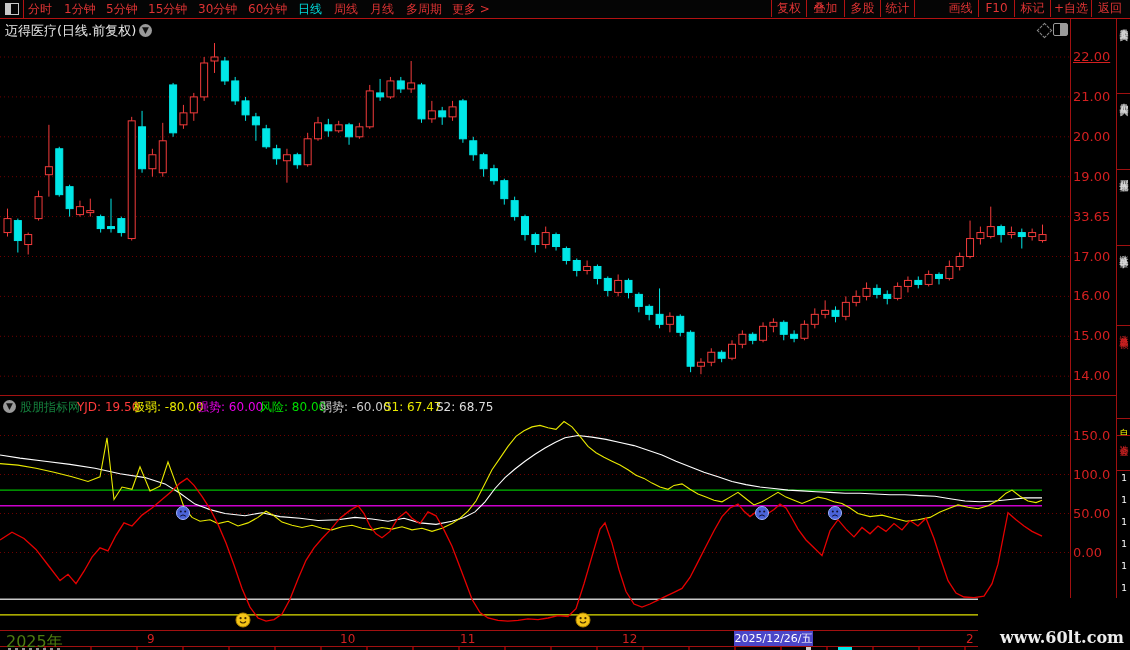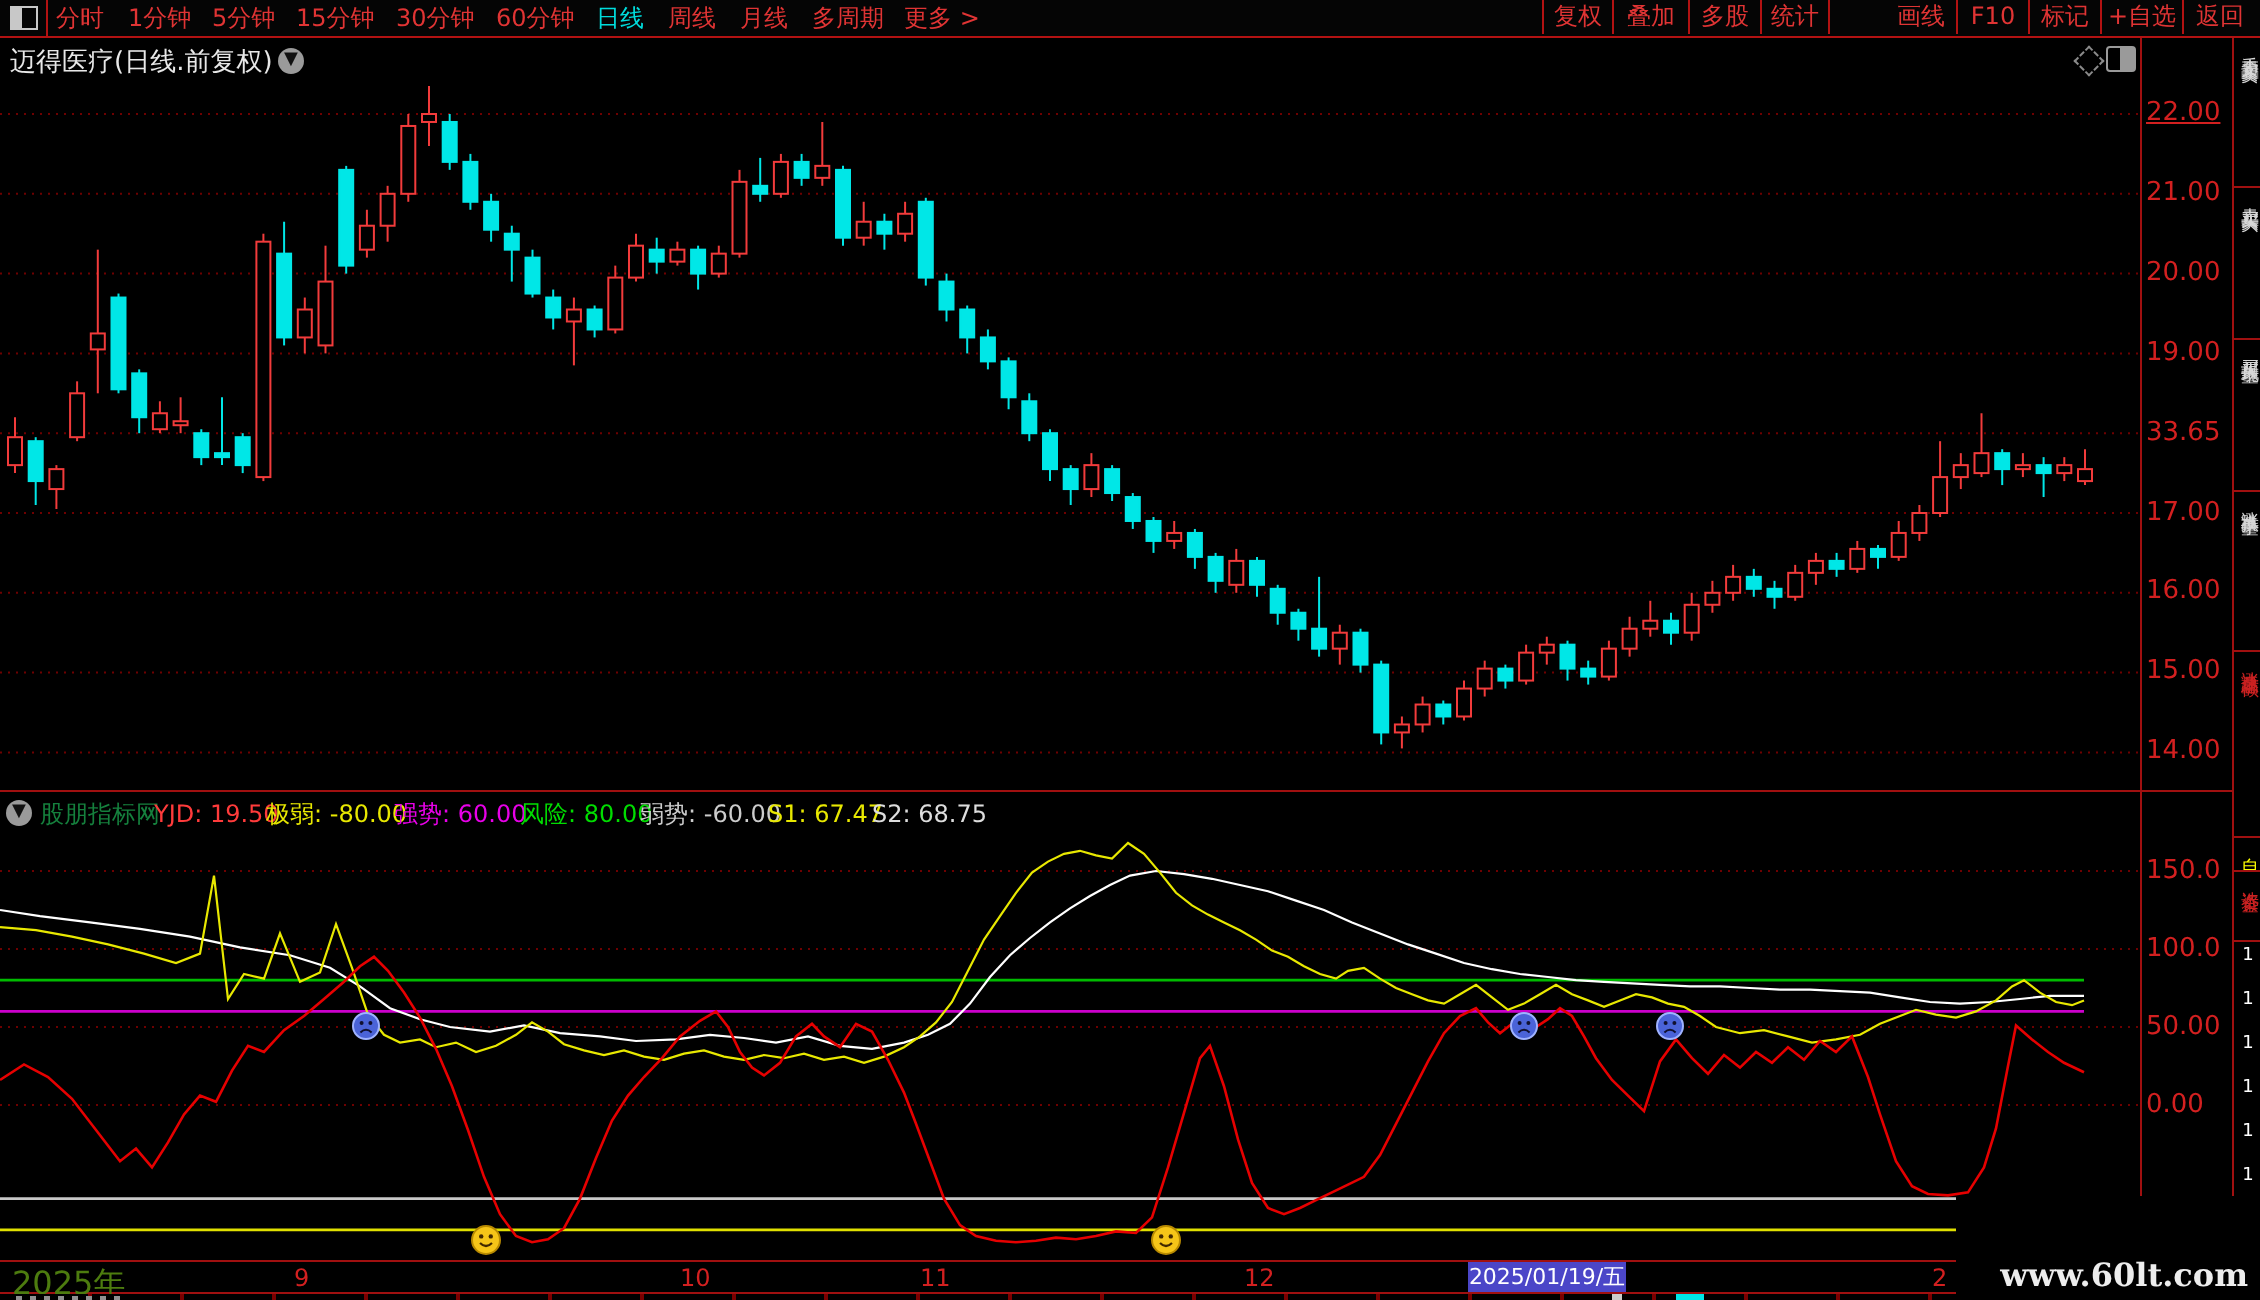--- a/index.html
+++ b/index.html
@@ -433,21 +433,21 @@
 
   <div id="bottom-axis">
     <div id="year-label">2025年</div>
     <div id="month-labels">
         <div class="month-label" style="left: 147px;">9</div>
         <div class="month-label" style="left: 340px; text-align: center;">10</div>
         <div class="month-label" style="left: 460px;">11</div>
         <div class="month-label" style="left: 622px;">12</div>
         <div class="month-label" style="left: 966px;">2</div>
       </div>
-    <div id="date-box" style="left: 734px; width: 79px;">2025/01/19/五</div>
+    <div id="date-box" style="left: 734px; width: 79px;">2025/12/26/五</div>
   </div>
   <div id="bottom-partial"></div>
   <div id="frag-gray"></div>
   <div id="frag-plus"></div>
   <div id="frag-cyan"></div>
 
   <div id="right-strip">
       <div class="strip-seg" style="height: 75px; color: rgb(216, 216, 216);">委卖卖卖卖</div>
       <div class="strip-seg" style="height: 76px; color: rgb(216, 216, 216);">卖卖买买买</div>
       <div class="strip-seg" style="height: 76px; color: rgb(216, 216, 216);">买买买现量</div>

